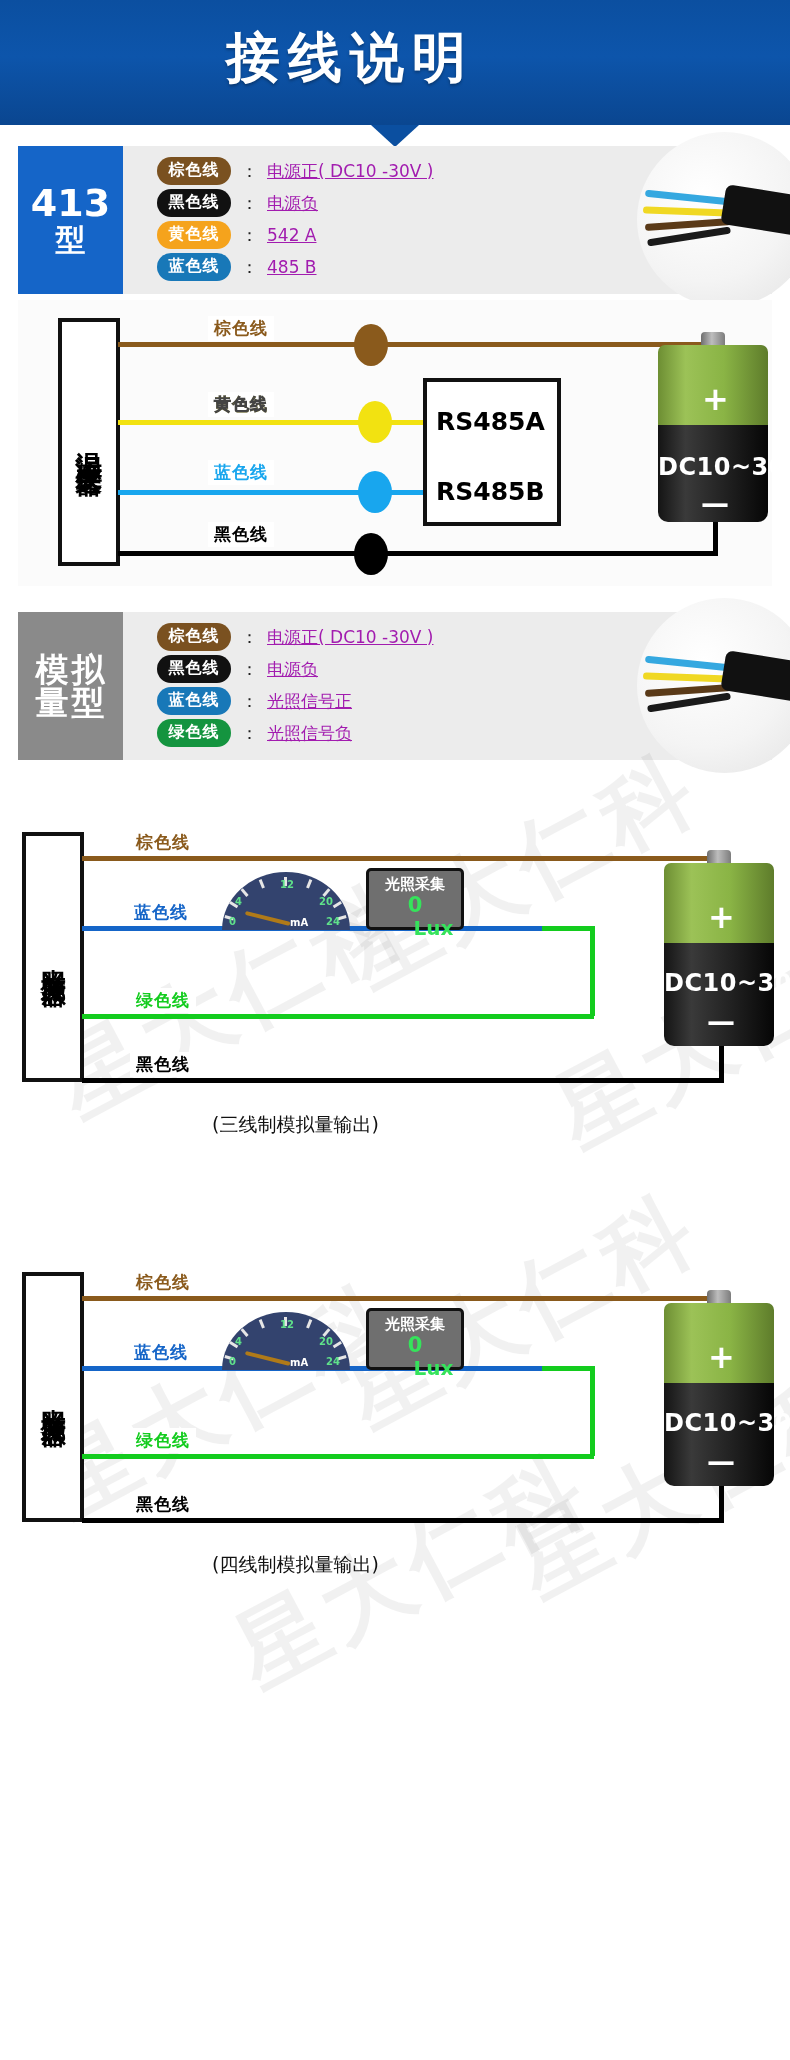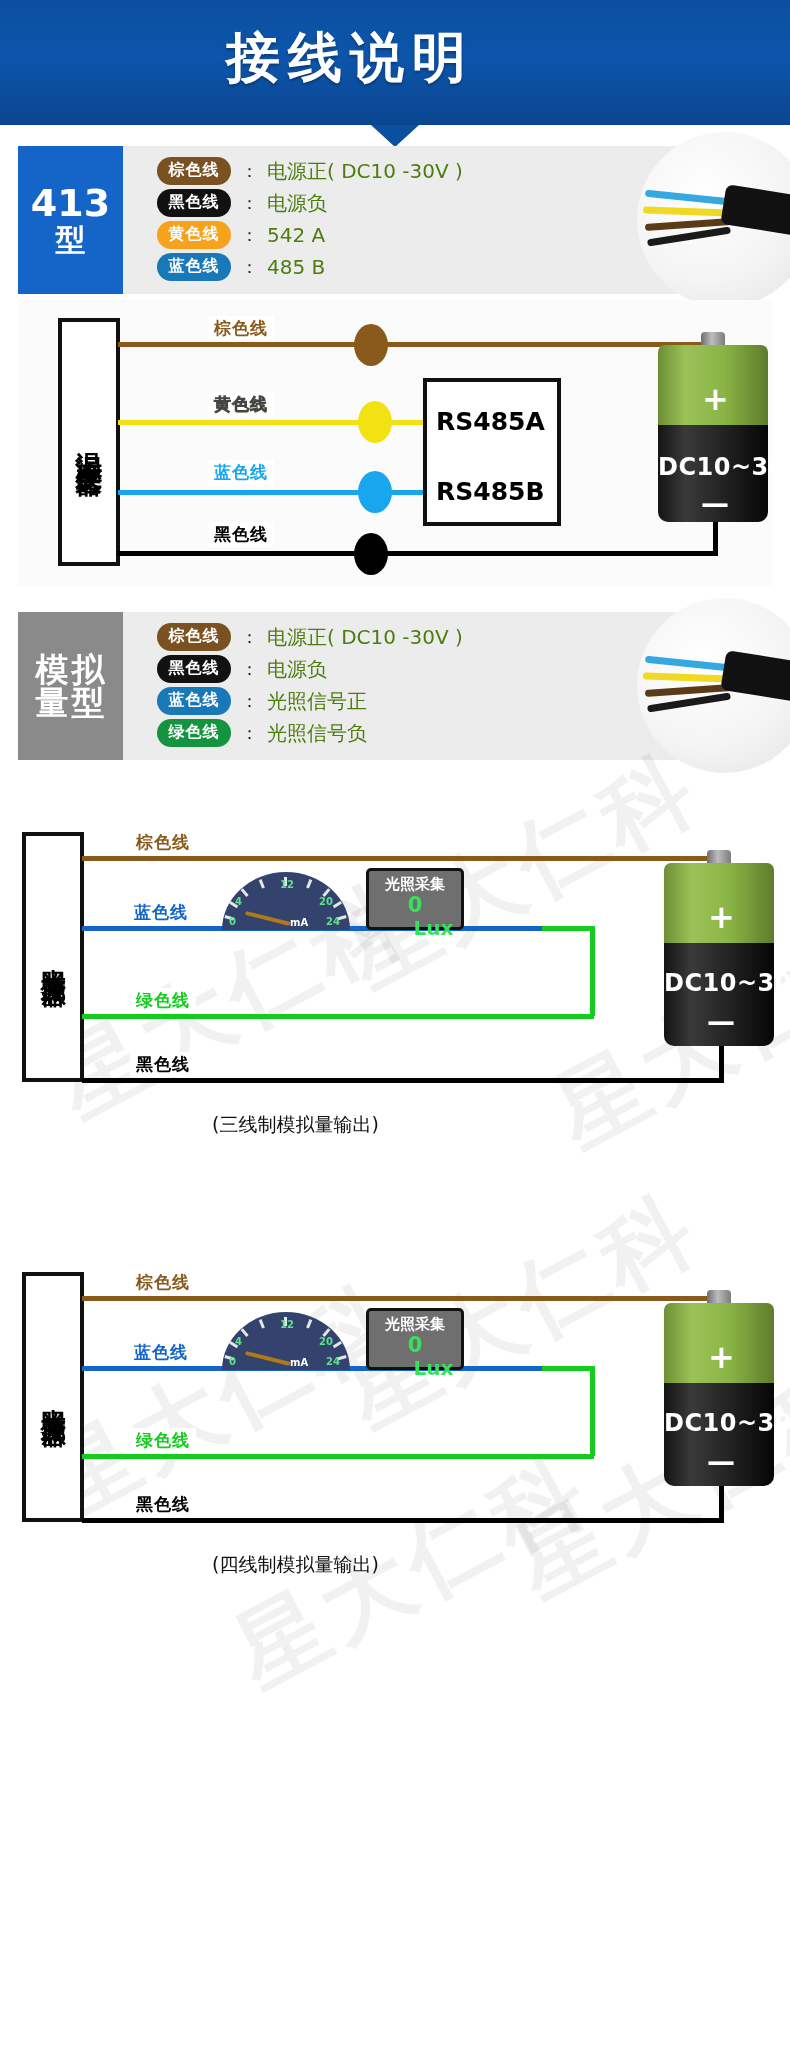--- a/index.html
+++ b/index.html
@@ -60,22 +60,23 @@
     min-width:74px; text-align:center; letter-spacing:1px;
     font-family:"DejaVu Sans","Liberation Sans",sans-serif;
   }
   .pill.brown  { background:#7a5120; }
   .pill.black  { background:#111111; }
   .pill.yellow { background:#f5a31c; }
   .pill.blue   { background:#1878b8; }
   .pill.green  { background:#14943f; }
   .colon { color:#222; font-size:17px; margin:0 9px 0 10px; }
   .legend-desc {
-    color:#4d7c0f; font-size:20px; white-space:nowrap;
-    font-family:"DejaVu Sans","Liberation Sans",sans-serif;
+    color:#a21caf; font-size:17px; white-space:nowrap;
+    font-family:"DejaVu Sans","Liberation Sans",sans-serif;
+    text-decoration:underline;
   }
 
   
   .cable-photo {
     position:absolute; right:-40px; top:-14px;
     width:175px; height:175px; border-radius:50%;
     background:radial-gradient(circle at 38% 36%,#ffffff 0%,#f4f4f4 55%,#e2e2e2 100%);
     overflow:hidden;
   }
   .cable-photo .wire { position:absolute; height:7px; border-radius:4px; }

